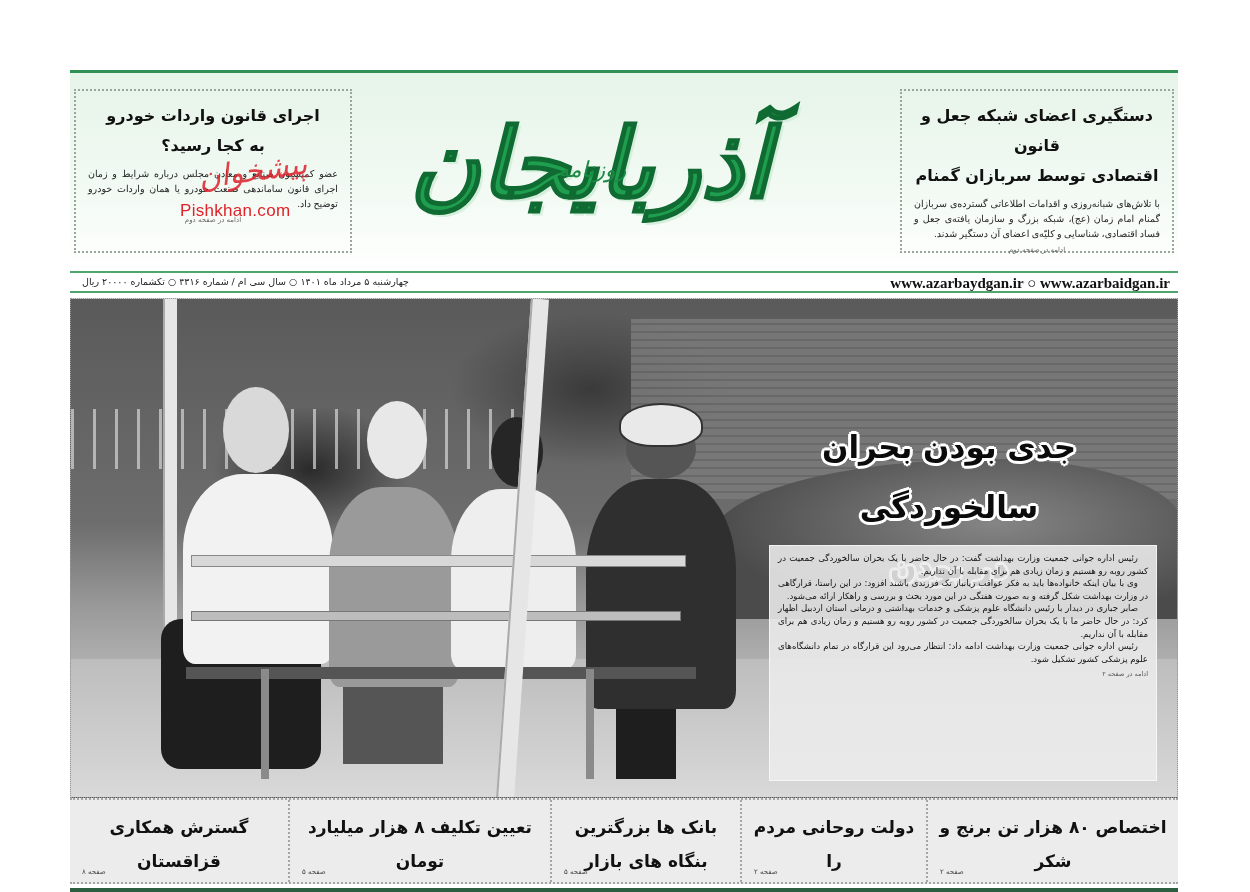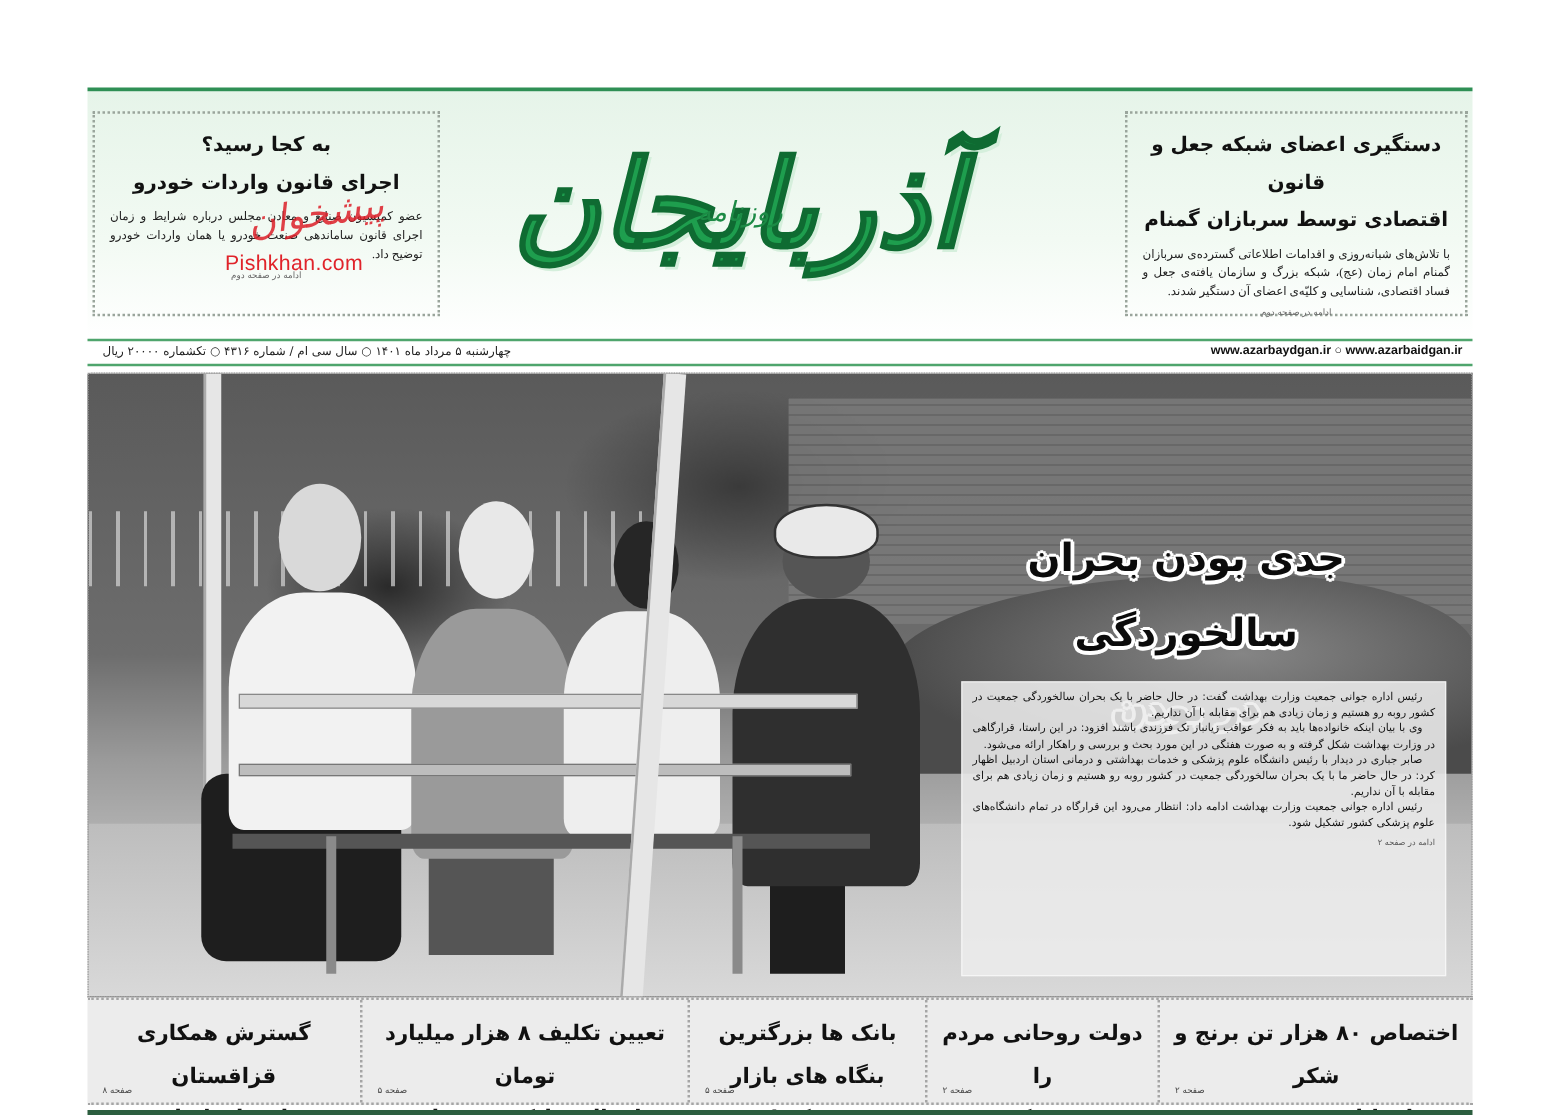--- a/index.html
+++ b/index.html
@@ -63,21 +63,21 @@
     position: absolute; left: 0; top: 198px; width: 1108px; height: 22px;
     border-top: 2px solid #4fa56d; border-bottom: 2px solid #4fa56d;
     background: #ffffff;
   }
   .dateline .date {
     position: absolute; left: 12px; top: 3px; direction: rtl;
     font-size: 9.5px; color: #222;
   }
   .dateline .web {
     position: absolute; right: 8px; top: 2px; direction: ltr;
-    font-family: Liberation Sans, sans-serif; font-weight: bold; font-size: 10px; color: #111;
+    font-family: Liberation Serif, serif; font-weight: bold; font-size: 15px; color: #111;
   }
 
   
   .photo {
     position: absolute; left: 0; top: 228px; width: 1108px; height: 500px;
     overflow: hidden; border: 1px dotted #999;
     background:
       radial-gradient(ellipse 140px 90px at 240px 170px, #2a2a2a 0%, transparent 70%),
       radial-gradient(ellipse 200px 110px at 520px 90px, #3a3a3a 0%, transparent 70%),
       linear-gradient(180deg, #5a5a5a 0%, #6d6d6d 45%, #9a9a9a 62%, #bdbdbd 80%, #cfcfcf 100%);
@@ -189,22 +189,22 @@
       <p>با تلاش‌های شبانه‌روزی و اقدامات اطلاعاتی گسترده‌ی سربازان گمنام امام زمان (عج)، شبکه بزرگ و سازمان یافته‌ی جعل و فساد اقتصادی، شناسایی و کلیّه‌ی اعضای آن دستگیر شدند.</p>
       <span class="cont">ادامه در صفحه دوم</span>
     </div>
 
     <div class="logo">
       <div class="logo-main">آذربایجان</div>
       <div class="logo-sub">روزنامه</div>
     </div>
 
     <div class="box box-left">
+      <h2>اجرای قانون واردات خودرو</h2>
       <h2>به کجا رسید؟</h2>
-      <h2>اجرای قانون واردات خودرو</h2>
       <p>عضو کمیسیون صنایع و معادن مجلس درباره شرایط و زمان اجرای قانون ساماندهی صنعت خودرو یا همان واردات خودرو توضیح داد.</p>
       <span class="cont">ادامه در صفحه دوم</span>
     </div>
 
     <div class="watermark-fa">پیشخوان</div>
     <div class="watermark">Pishkhan.com</div>
 
     <div class="dateline">
       <span class="web">www.azarbaydgan.ir ○ www.azarbaidgan.ir</span>
       <span class="date">چهارشنبه ۵ مرداد ماه ۱۴۰۱ ○ سال سی ام / شماره ۴۳۱۶ ○ تکشماره ۲۰۰۰۰ ریال</span>

